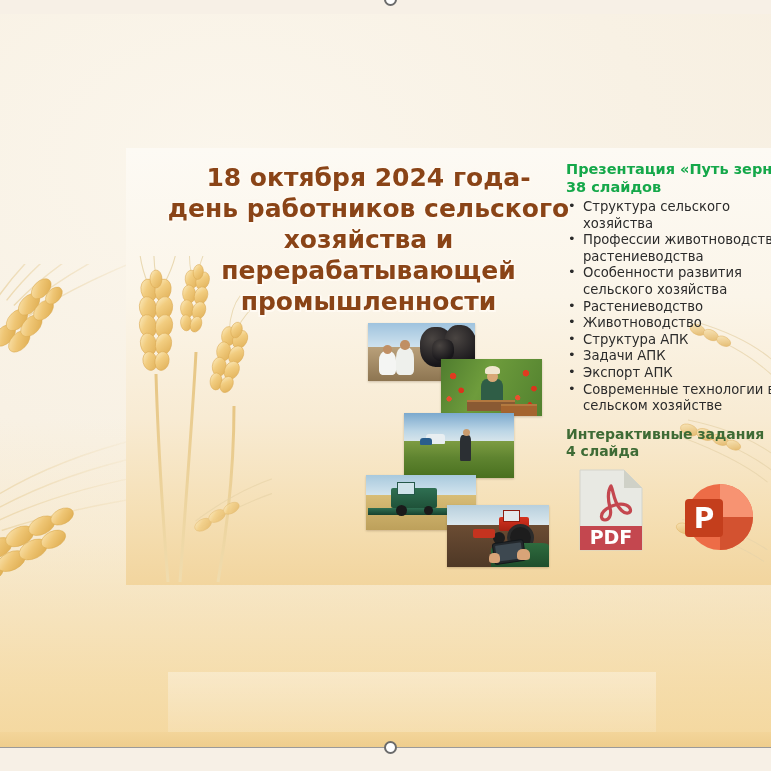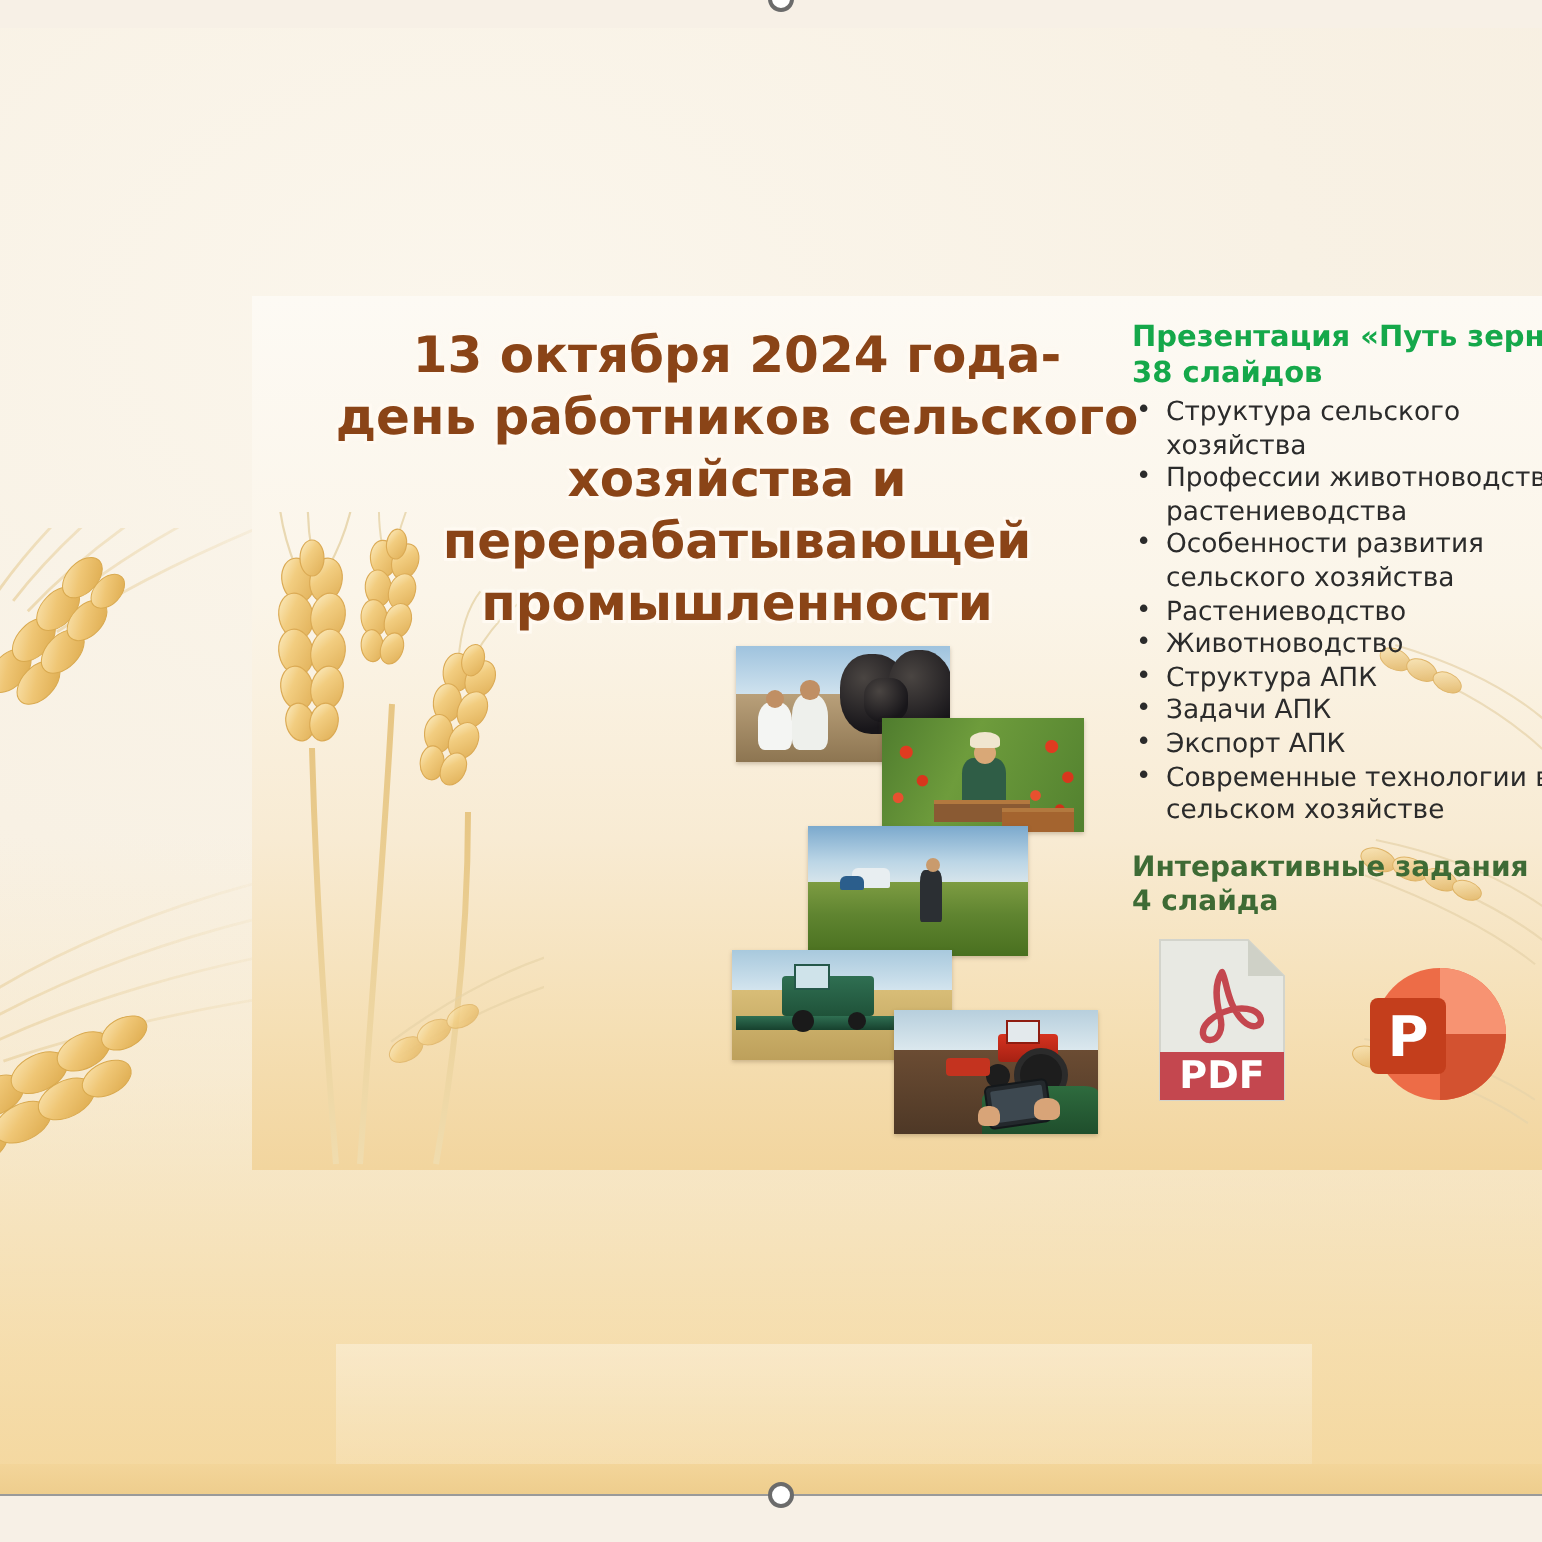--- a/index.html
+++ b/index.html
@@ -540,21 +540,21 @@
           <path d="M10,9 C42,1 74,-2 100,2"></path>
         </g>
         <g fill="url(#grainB)" stroke="#dcae5c" stroke-width="0.5">
           <ellipse cx="14" cy="7" rx="8.5" ry="5" transform="rotate(-8 14 7)"></ellipse>
           <ellipse cx="29" cy="4" rx="8.5" ry="5" transform="rotate(-8 29 4)"></ellipse>
           <ellipse cx="44" cy="2" rx="8" ry="4.7" transform="rotate(-8 44 2)"></ellipse>
         </g>
       </g>
     </svg>
 
-    <div id="slide-title">13 октября 2024 года-
+    <div id="slide-title">18 октября 2024 года-
 день работников сельского
 хозяйства и
 перерабатывающей
 промышленности</div>
 
     <div id="photo-collage">
 
       <div class="photo" id="photo-cows">
         <div class="sky"></div>
         <div class="ground"></div>

